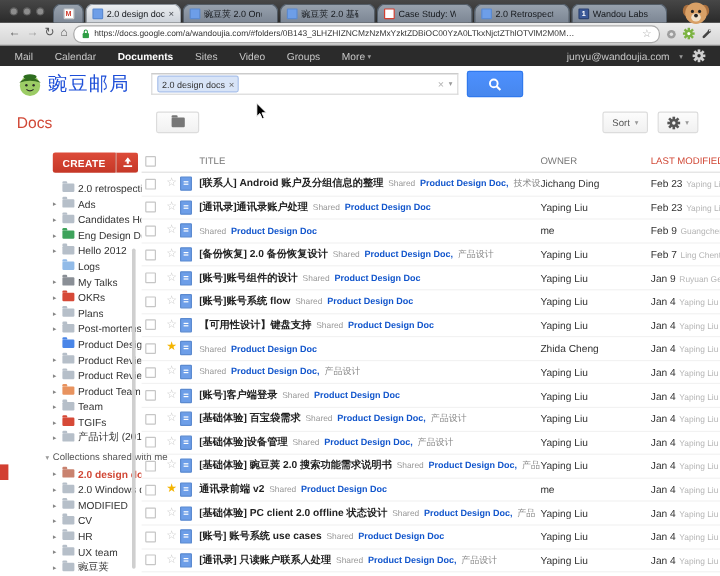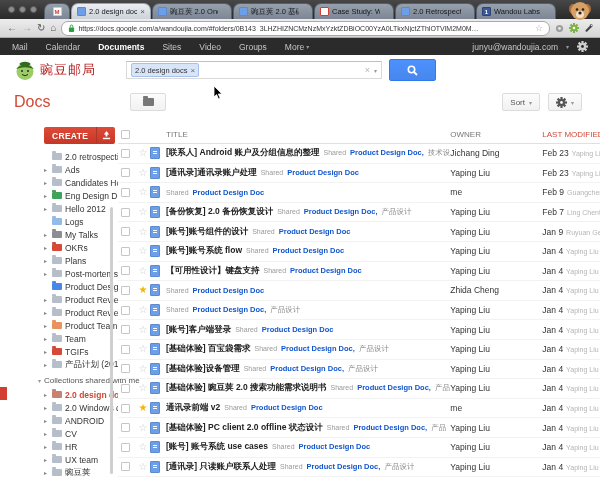--- a/index.html
+++ b/index.html
@@ -34,32 +34,32 @@
   
   .gbar{height:17px;background:#2b2b2b;color:#c6c6c6;display:flex;align-items:center;font-size:8.5px;
     padding:0 12px;gap:13px;}
   .g-item{display:flex;gap:2px;align-items:center;}
   .g-item .bold{color:#fff;font-weight:bold;}
   .caret{font-size:6px;color:#999;}
   .gbar-right{margin-left:auto;display:flex;align-items:center;gap:8px;color:#c6c6c6;text-align:center;}
   
   .ghead{height:30px;display:flex;align-items:center;background:#fff;}
   .logo{display:flex;align-items:center;gap:4px;margin-left:14px;width:112px;}
-  .logo-text{font-size:13px;color:#b91c1c;letter-spacing:1px;white-space:nowrap;}
+  .logo-text{font-size:16px;color:#1d4ed8;letter-spacing:1px;white-space:nowrap;}
   .search-box{width:256px;height:18px;border:1px solid #d9d9d9;border-top-color:#c0c0c0;display:flex;
     align-items:center;padding:0 4px;box-sizing:border-box;gap:3px;}
   .chip{background:#d8e4f7;border:1px solid #a8c0ea;border-radius:2px;font-size:7.5px;padding:0 3px;
     height:12px;display:flex;align-items:center;gap:3px;color:#333;white-space:nowrap;}
   .chip-x{color:#666;font-size:8px;}
   .sb-right{margin-left:auto;display:flex;align-items:center;gap:4px;color:#b5b5b5;font-size:9px;}
   .search-btn{width:45px;height:20px;background:linear-gradient(#4d90fe,#4787ed);border:1px solid #3079ed;
     border-radius:2px;margin-left:7px;display:flex;align-items:center;justify-content:center;}
   
   .docsbar{height:34px;display:flex;align-items:center;background:#fff;}
-  .page-title{color:#d14836;font-size:16px;margin-left:14px;width:96px;}
+  .page-title{color:#d14836;font-size:13px;margin-left:14px;width:96px;}
   .btn{background:linear-gradient(#fcfcfc,#f1f1f1);border:1px solid #dcdcdc;border-radius:2px;font-size:8px;
     color:#555;height:18px;padding:0 7px;display:inline-flex;align-items:center;gap:4px;box-sizing:border-box;}
   .folder-btn{margin-left:20px;width:36px;justify-content:center;}
   .glyph-folder{width:11px;height:8px;background:#777;border-radius:1px;position:relative;display:inline-block;}
   .glyph-folder::before{content:"";position:absolute;top:-2px;left:0;width:5px;height:2px;background:#777;border-radius:1px 1px 0 0;}
   .bar-right{margin-left:auto;margin-right:18px;display:flex;gap:8px;padding-left:25px;}
   
   .content{display:flex;height:361px;position:relative;}
   .sidebar{width:118px;flex:none;position:relative;}
   .create-row{margin:8px 0 6px 44px;display:flex;}
@@ -459,21 +459,21 @@
 
         <div class="s-item">
           <span class="s-arrow">▸</span>
           <span class="s-folder" style="background: rgb(182, 191, 201);"></span>
           <span class="s-label">2.0 Windows docs</span>
         </div>
 
         <div class="s-item">
           <span class="s-arrow">▸</span>
           <span class="s-folder" style="background: rgb(182, 191, 201);"></span>
-          <span class="s-label">ANDROID</span>
+          <span class="s-label">MODIFIED</span>
         </div>
 
         <div class="s-item">
           <span class="s-arrow">▸</span>
           <span class="s-folder" style="background: rgb(182, 191, 201);"></span>
           <span class="s-label">CV</span>
         </div>
 
         <div class="s-item">
           <span class="s-arrow">▸</span>

